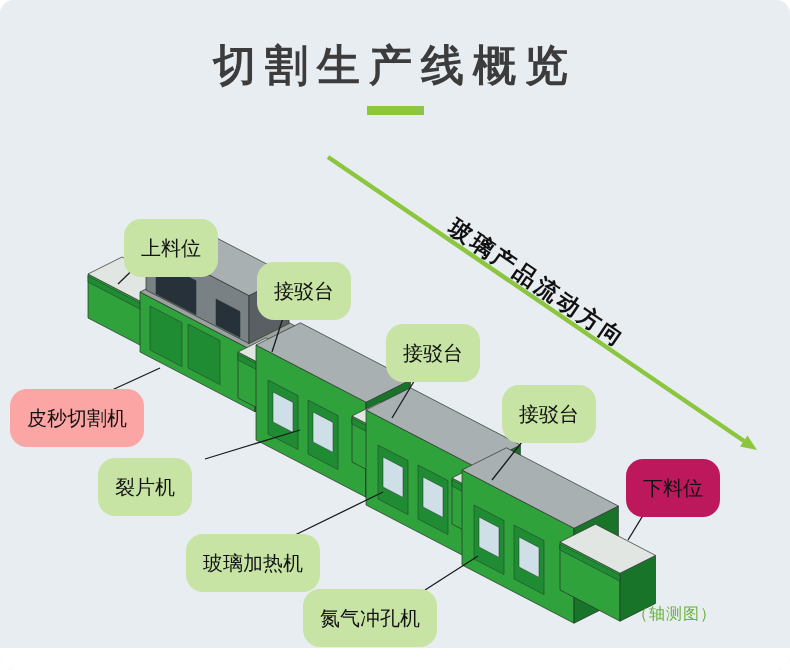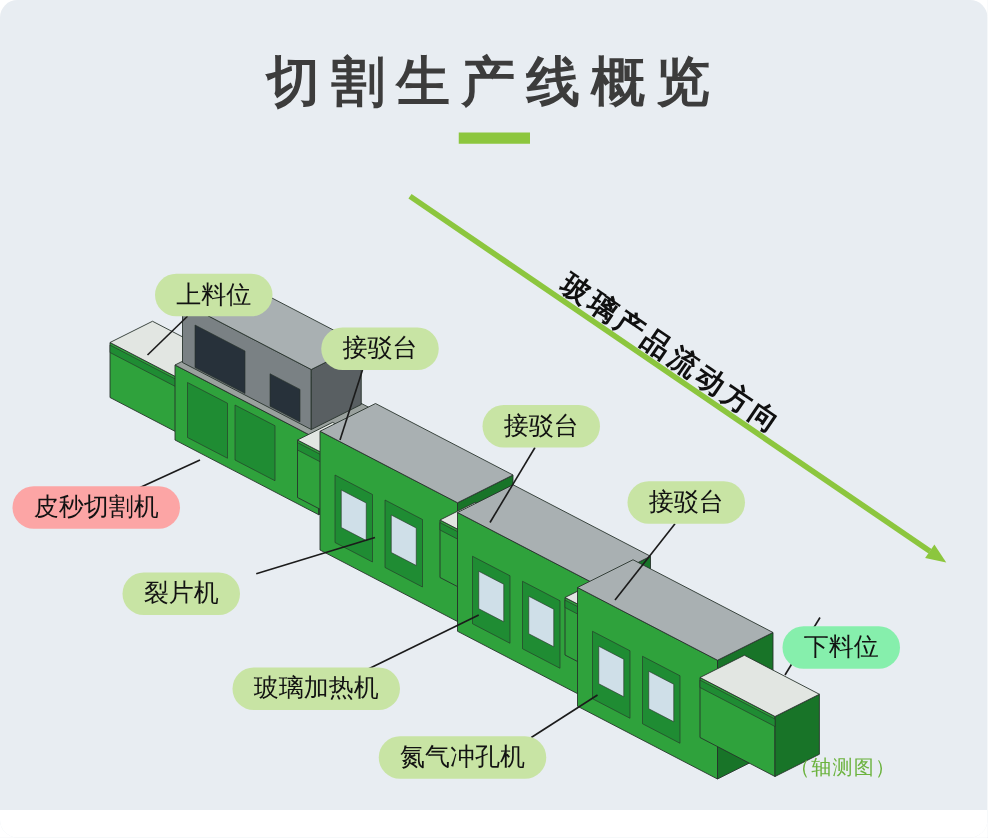--- a/index.html
+++ b/index.html
@@ -17,21 +17,21 @@
     position:absolute;left:367px;top:106px;width:57px;height:9px;
     background:#8cc63e;
   }
   .flow-label{
     position:absolute;left:460px;top:212px;
     transform:rotate(34.3deg);transform-origin:0 0;
     font-size:23px;font-weight:600;letter-spacing:3px;color:#101010;
     white-space:nowrap;
   }
   .label{
-    position:absolute;height:34px;line-height:34px;padding:0 17px;
+    position:absolute;height:34px;line-height:34px;padding:12px 17px;
     background:#c8e4a4;border-radius:17px;
     font-size:20px;color:#121212;text-align:center;white-space:nowrap;
   }
   .l-shangliao{left:124px;top:219px;}
   .l-jiebo1{left:257px;top:262px;}
   .l-jiebo2{left:386px;top:324px;}
   .l-jiebo3{left:502px;top:385px;}
   .l-pimiao{left:10px;top:389px;}
   .l-liepian{left:98px;top:458px;}
   .l-jiare{left:186px;top:534px;}
@@ -147,18 +147,18 @@
   <div class="flow-label">玻璃产品流动方向</div>
 
   <div class="label l-shangliao" style="background: rgb(200, 228, 164); color: rgb(18, 18, 18);">上料位</div>
   <div class="label l-jiebo1" style="background: rgb(200, 228, 164); color: rgb(18, 18, 18);">接驳台</div>
   <div class="label l-jiebo2" style="background: rgb(200, 228, 164); color: rgb(18, 18, 18);">接驳台</div>
   <div class="label l-jiebo3" style="background: rgb(200, 228, 164); color: rgb(18, 18, 18);">接驳台</div>
   <div class="label l-pimiao" style="background: #fca5a5; color: rgb(18, 18, 18);">皮秒切割机</div>
   <div class="label l-jiare" style="background: rgb(200, 228, 164); color: rgb(18, 18, 18);">玻璃加热机</div>
   <div class="label l-liepian" style="background: rgb(200, 228, 164); color: rgb(18, 18, 18);">裂片机</div>
   <div class="label l-danqi" style="background: rgb(200, 228, 164); color: rgb(18, 18, 18);">氮气冲孔机</div>
-  <div class="label l-xialiao" style="background: #86efac; color: rgb(18, 18, 18); margin-top: 42px;">下料位</div>
+  <div class="label l-xialiao" style="background: #be185d; color: rgb(18, 18, 18);">下料位</div>
 
   <div class="view-note" style="color: rgb(108, 179, 63);">（轴测图）</div>
 
   <div class="footer-strip"></div>
 </div>
 
 </body></html>

